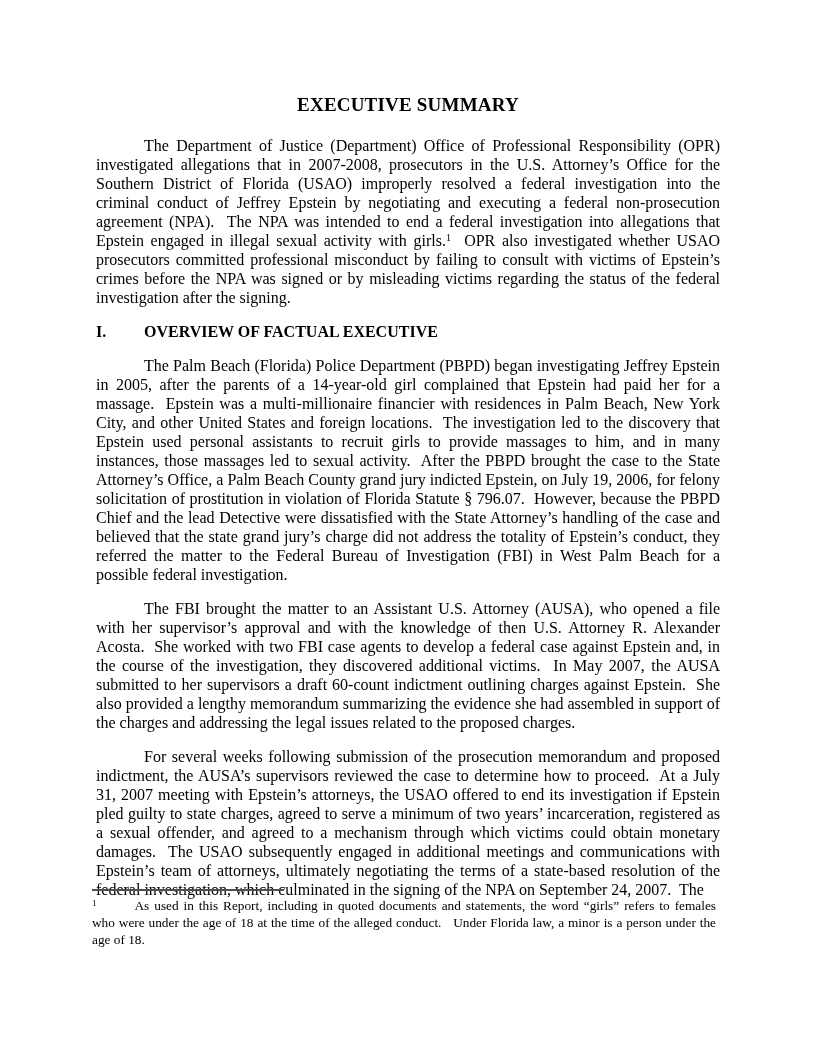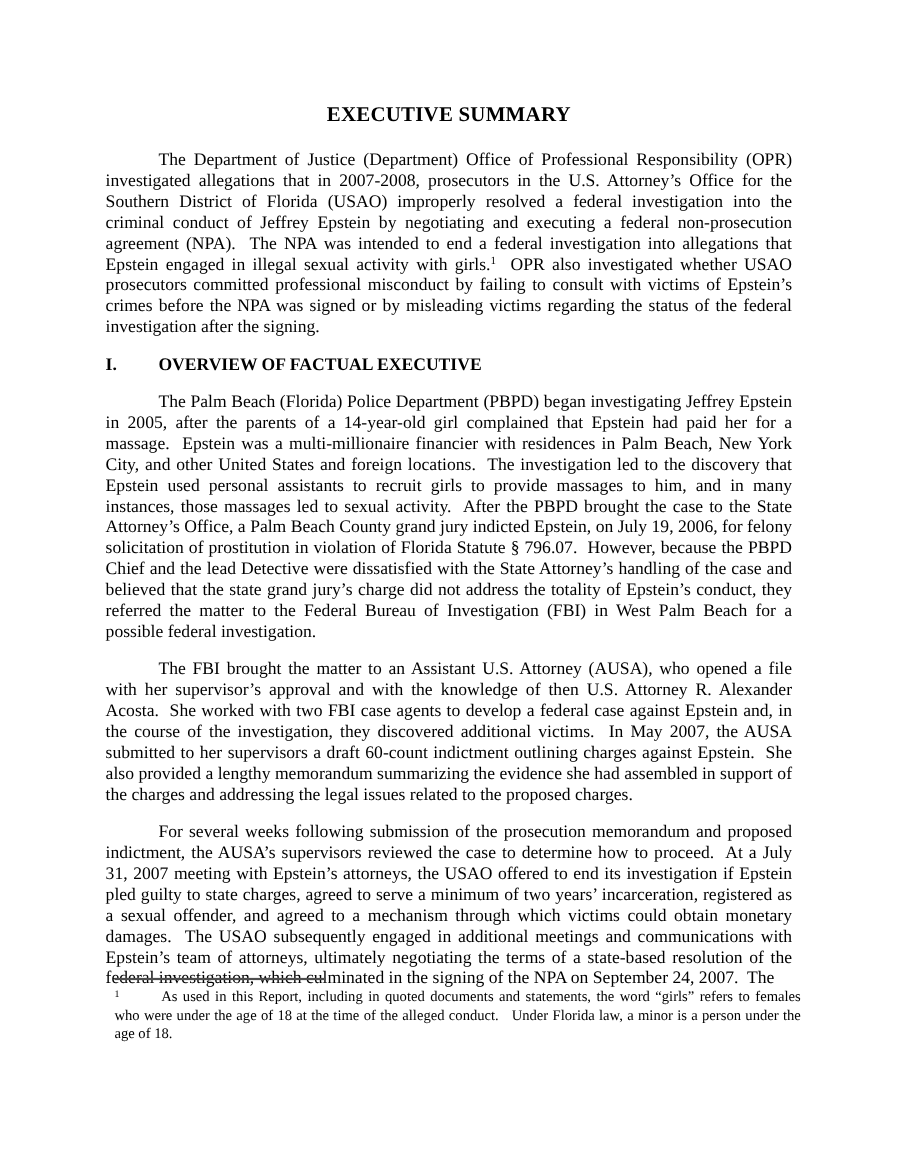--- a/index.html
+++ b/index.html
@@ -49,21 +49,21 @@
     width: 48px;
     flex: none;
   }
   sup.fn-ref {
     font-size: 10px;
     line-height: 0;
     vertical-align: 5px;
   }
   .footnote {
     position: absolute;
-    left: 104px;
+    left: 92px;
     top: 889px;
     width: 624px;
   }
   .fn-rule {
     width: 192px;
     height: 2px;
     background: #4f4f4f;
     margin: 0 0 6px 0;
   }
   .fn-text {

